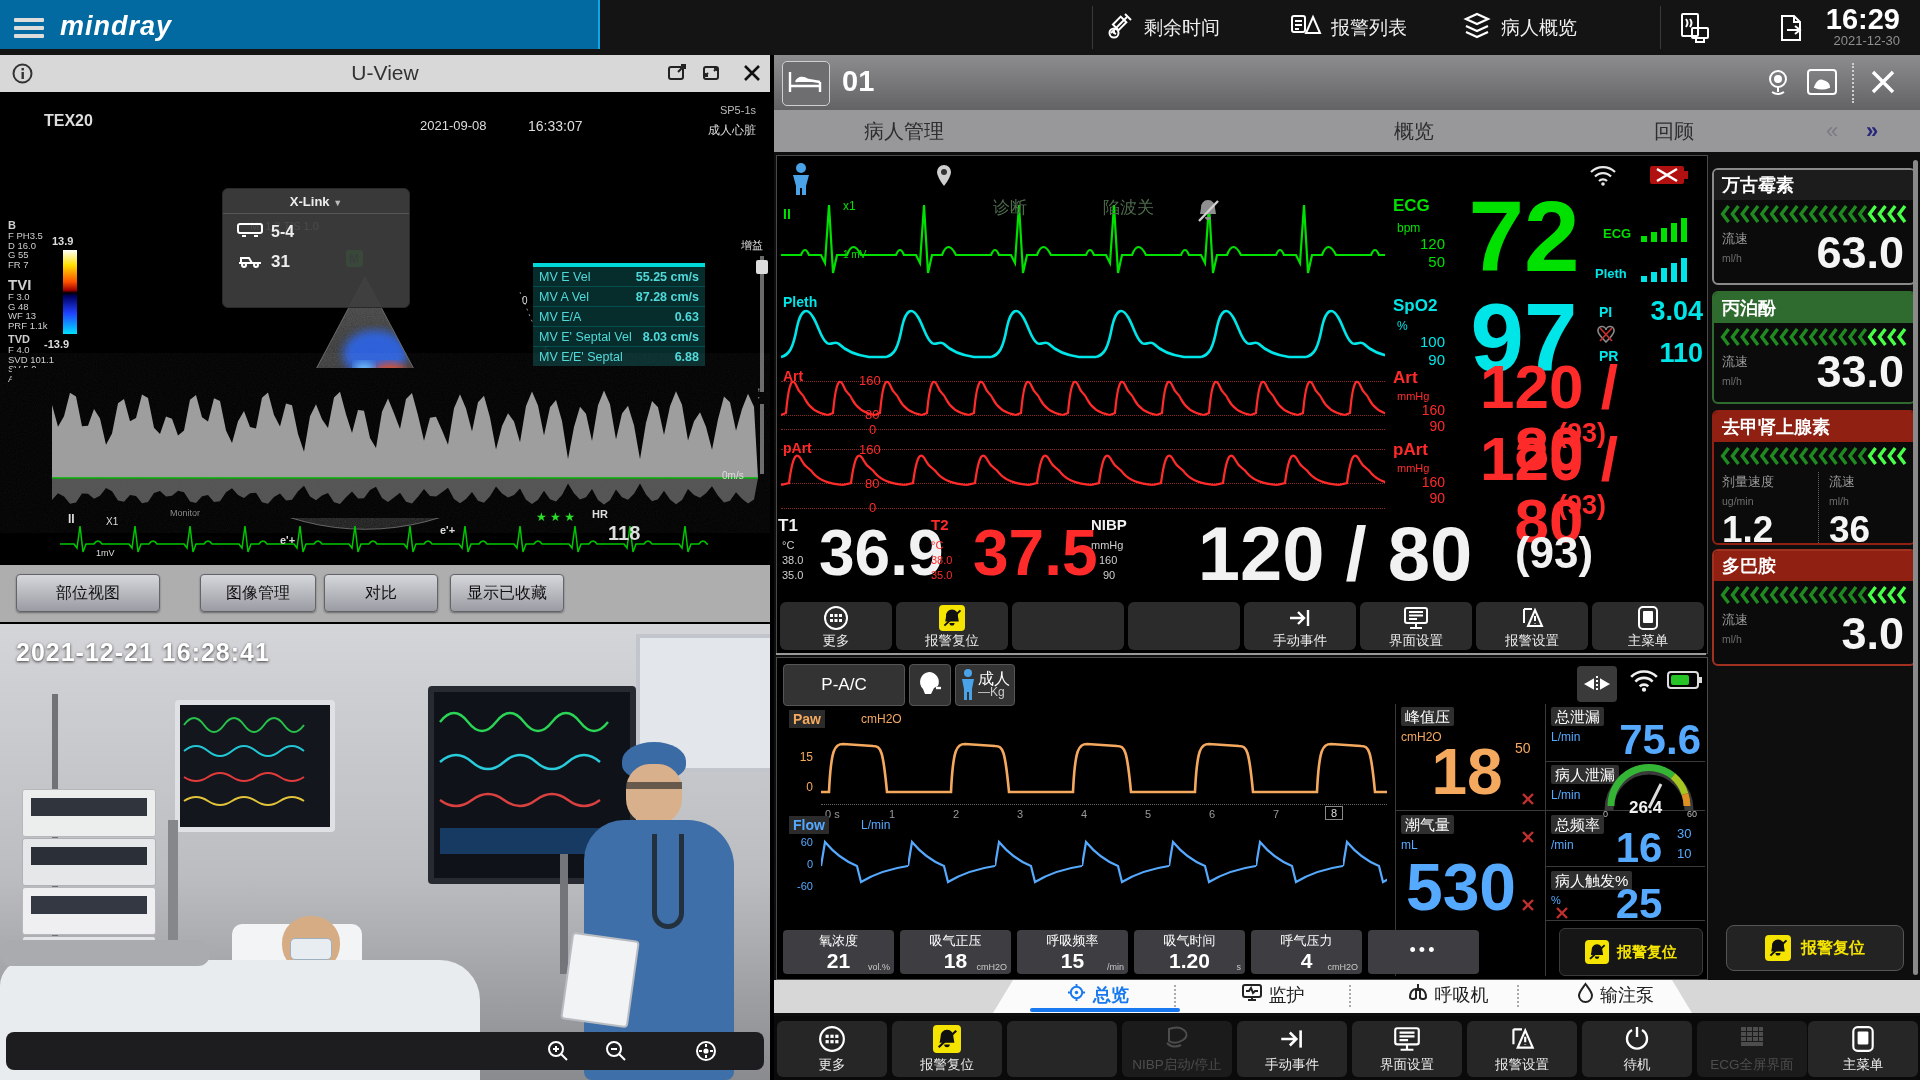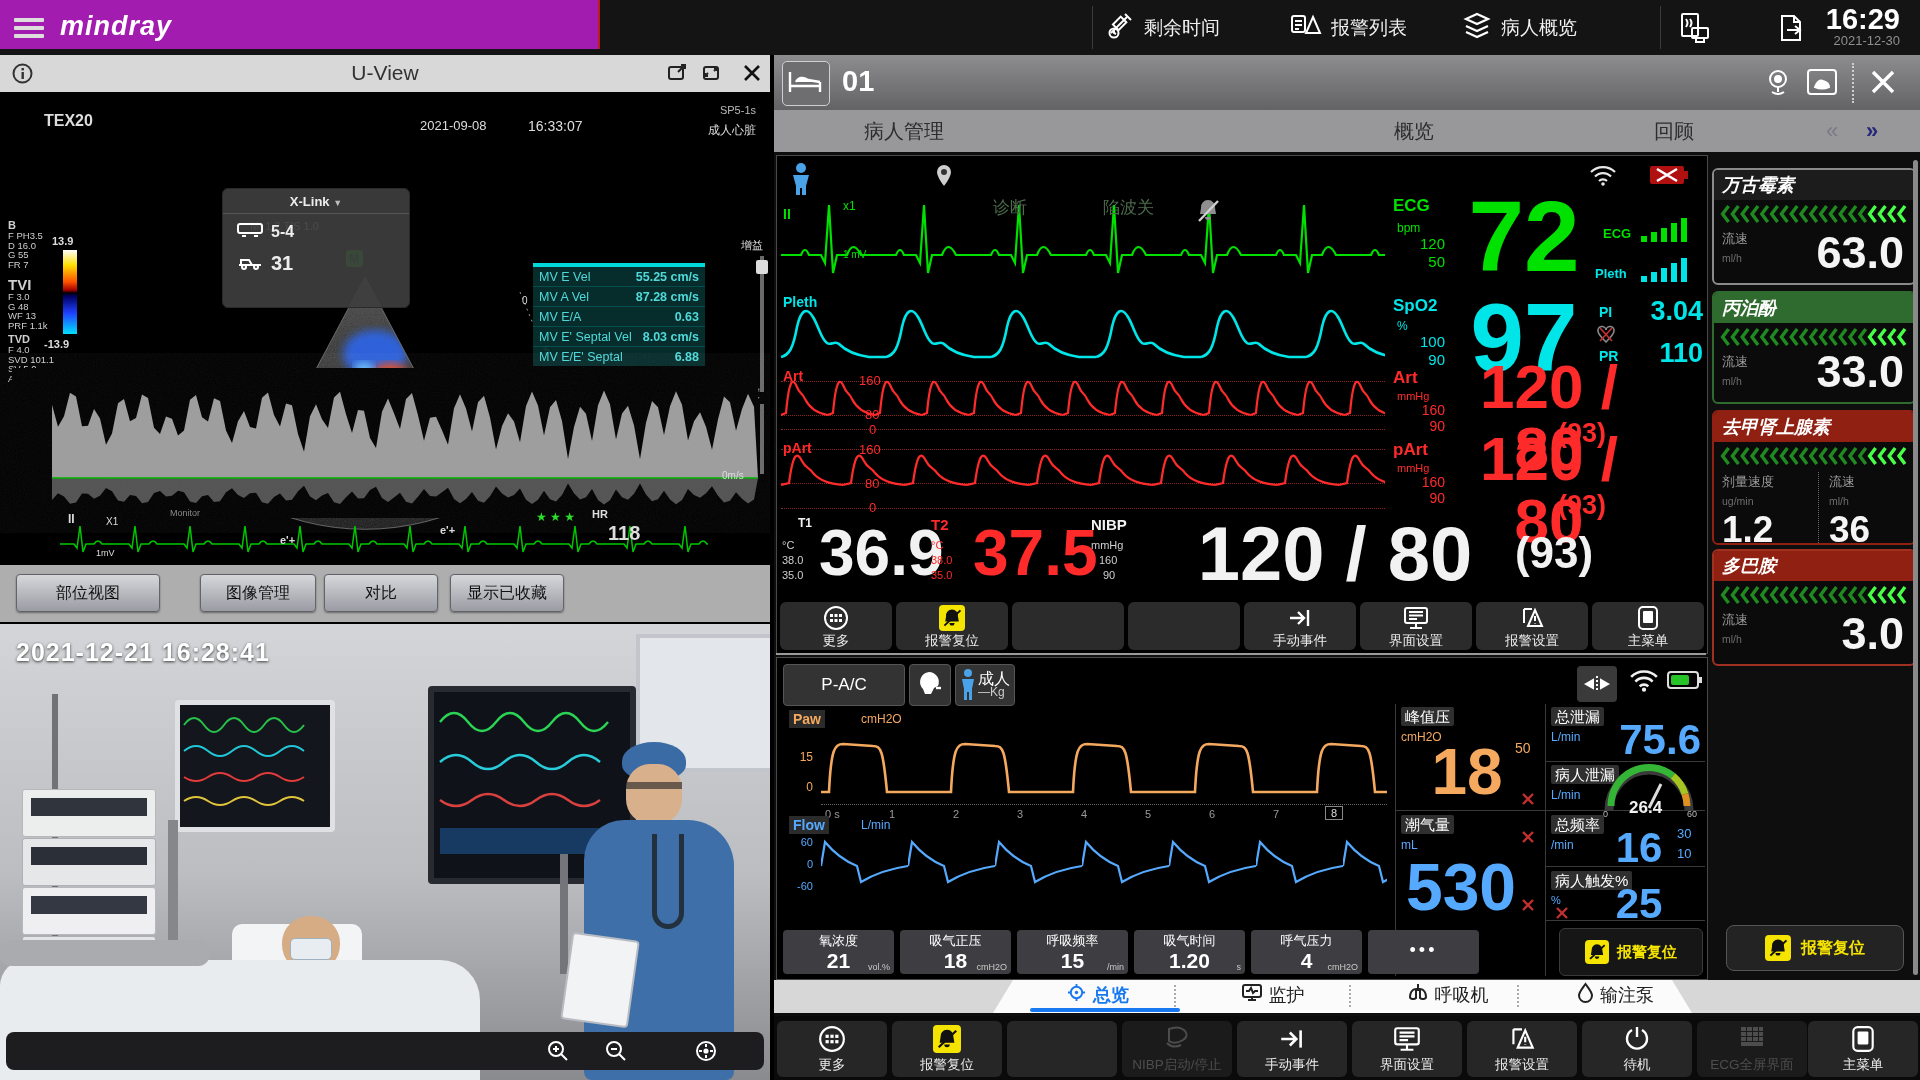--- a/index.html
+++ b/index.html
@@ -4,21 +4,21 @@
 <style>
   html,body{margin:0;padding:0;background:#000;}
   .screen{position:relative;width:1920px;height:1080px;background:#000;overflow:hidden;
     font-family:"Liberation Sans",sans-serif;color:#eee;}
   .p{position:absolute;}
   .grn{color:#00E100}.cyn{color:#00E5E8}.red{color:#FF2A2A}.wht{color:#F2F2F2}
   .org{color:#F5A95F}.blu{color:#55AAFF}.ylw{color:#F5E400}.gry{color:#9a9a9a}.dim{color:#6f6f6f}
   .b{font-weight:bold}
   
   .topbar{position:absolute;left:0;top:0;width:1920px;height:55px;background:#141414;}
-  .topbar-left{position:absolute;left:0;top:0;width:598px;height:49px;background:#a21caf;border-right:2px solid #b91c1c;}
+  .topbar-left{position:absolute;left:0;top:0;width:598px;height:49px;background:#0369a1;border-right:2px solid #0ea5e9;}
   .burger span{display:block;width:30px;height:4px;background:#ddd;margin:4px 0;border-radius:1px;}
   .logo{font-size:27px;font-weight:bold;font-style:italic;letter-spacing:1px;color:#fff;}
   .tb-item{position:absolute;top:0;height:55px;display:flex;align-items:center;gap:9px;color:#f0f0f0;font-size:19px;cursor:default;}
   .tb-div{position:absolute;top:6px;width:1px;height:43px;background:#3a3a3a;}
   .clock{text-align:right;line-height:1.05;}
   .clock .t{font-size:29px;font-weight:bold;color:#fff;}
   .clock .d{font-size:13px;color:#8f8f8f;}
   
   .uv-title{position:absolute;left:0;top:55px;width:770px;height:37px;background:#d8d8d8;color:#222;}
   .uv-title .cap{position:absolute;left:0;right:0;top:6px;text-align:center;font-size:21px;color:#333;}
@@ -54,21 +54,21 @@
   .bigval{position:absolute;text-align:center;font-weight:bold;}
   .mbtn{position:absolute;width:112px;height:48px;background:#2b2b2b;border-radius:6px;text-align:center;cursor:default;}
   .mbtn .ic{display:block;height:26px;padding-top:3px;}
   .mbtn .mlbl{font-size:13.5px;color:#ececec;}
   .chip{background:#2f2f2f;color:#fff;font-size:15px;padding:1px 4px;border-radius:2px;}
   .vset{position:absolute;top:0;width:111px;height:44px;background:#3e3e42;border-radius:4px;text-align:center;color:#fff;cursor:default;}
   .vset .l{font-size:13px;padding-top:2px;}
   .vset .v{font-size:21px;font-weight:bold;line-height:1;}
   .vset .u{position:absolute;right:4px;bottom:2px;font-size:9px;color:#c9c9c9;}
   .card{position:absolute;left:1712px;width:200px;background:#0b0b0b;border:2px solid #8a8a8a;border-radius:6px;overflow:hidden;}
-  .card .hd{height:27px;font-size:18px;font-weight:bold;color:#fff;padding:3px 0 0 8px;font-style:italic;}
+  .card .hd{height:27px;font-size:18px;font-weight:bold;color:#fff;padding:3px 0 0 8px;}
   .card .lab{font-size:13px;color:#9d9d9d;}
   .card .un{font-size:10.5px;color:#6d6d6d;}
   .card .val{position:absolute;right:10px;font-size:45px;font-weight:bold;color:#f5f5f5;}
   .btabs{position:absolute;left:0;top:925px;width:1146px;height:33px;background:#d7d7d7;}
   .btab-wrap{position:absolute;left:219px;top:0;width:699px;height:33px;background:#fbfbfb;
     clip-path:polygon(0 100%,20px 0,calc(100% - 20px) 0,100% 100%);}
   .btab{position:absolute;top:0;height:29px;display:flex;align-items:center;justify-content:center;gap:7px;font-size:18px;color:#222;cursor:default;}
   .bbar{position:absolute;left:0;top:961px;width:1146px;height:64px;background:#0a0a0a;}
   .bbtn{position:absolute;top:5px;width:110px;height:56px;background:#262626;border-radius:6px;text-align:center;cursor:default;}
   .bbtn .ic{display:block;height:30px;padding-top:4px;}
@@ -266,21 +266,21 @@
           <span class="b" style="font-size:16px">5-4</span>
         </div>
         <div style="display:flex;align-items:center;gap:8px;padding:8px 0 0 14px">
           <span><svg width="26" height="16" viewBox="0 0 26 16">
                 <g stroke="#fff" stroke-width="2" fill="none">
                   <path d="M2,11 h22 M4,11 v-5 h8 l3,5"></path>
                   <circle cx="7" cy="13" r="2"></circle>
                   <circle cx="19" cy="13" r="2"></circle>
                 </g>
               </svg></span>
-          <span class="b" style="font-size:20px">31</span>
+          <span class="b" style="font-size:17px">31</span>
         </div>
       </div>
 
       <div class="ustx" style="position:absolute;left:52px;top:143px;font-size:11px;font-weight:bold">13.9</div>
       <div class="colorbar"></div>
       <div class="ustx" style="position:absolute;left:44px;top:246px;font-size:11px;font-weight:bold">-13.9</div>
 
       <div class="p uspar" style="left:8px;top:128px">
         <div class="b" style="font-size:11px">B</div>
         <div>F PH3.5</div>
@@ -604,21 +604,21 @@
       <span class="p red" style="left:92px;top:344px;font-size:13px">0</span>
       <div class="lblcol red" style="left:616px;top:284px">
         <div class="b" style="font-size:17px">pArt</div>
         <div style="font-size:11px;padding:2px 0 0 4px">mmHg</div>
         <div style="font-size:14px;text-align:right;width:52px">160</div>
         <div style="font-size:14px;text-align:right;width:52px">90</div>
       </div>
       <div class="bigval red" style="left:672px;top:272px;width:200px;font-size:62px;line-height:1">120 / 80</div>
       <div class="bigval red" style="left:760px;top:334px;width:90px;font-size:27px">(93)</div>
 
-      <span class="p wht b" style="left:21px;top:360px;font-size:12px">T1</span>
+      <span class="p wht b" style="left:1px;top:360px;font-size:17px">T1</span>
       <div class="p" style="left:5px;top:382px;font-size:11px;color:#cfcfcf;line-height:1.35">
         <div>°C</div>
         <div>38.0</div>
         <div>35.0</div>
       </div>
       <div class="bigval wht" style="left:42px;top:362px;width:106px;font-size:64px;line-height:1.1">36.9</div>
       <span class="p red b" style="left:154px;top:360px;font-size:15px">T2</span>
       <div class="p red" style="left:154px;top:382px;font-size:11px;line-height:1.35">
         <div>°C</div>
         <div>38.0</div>

